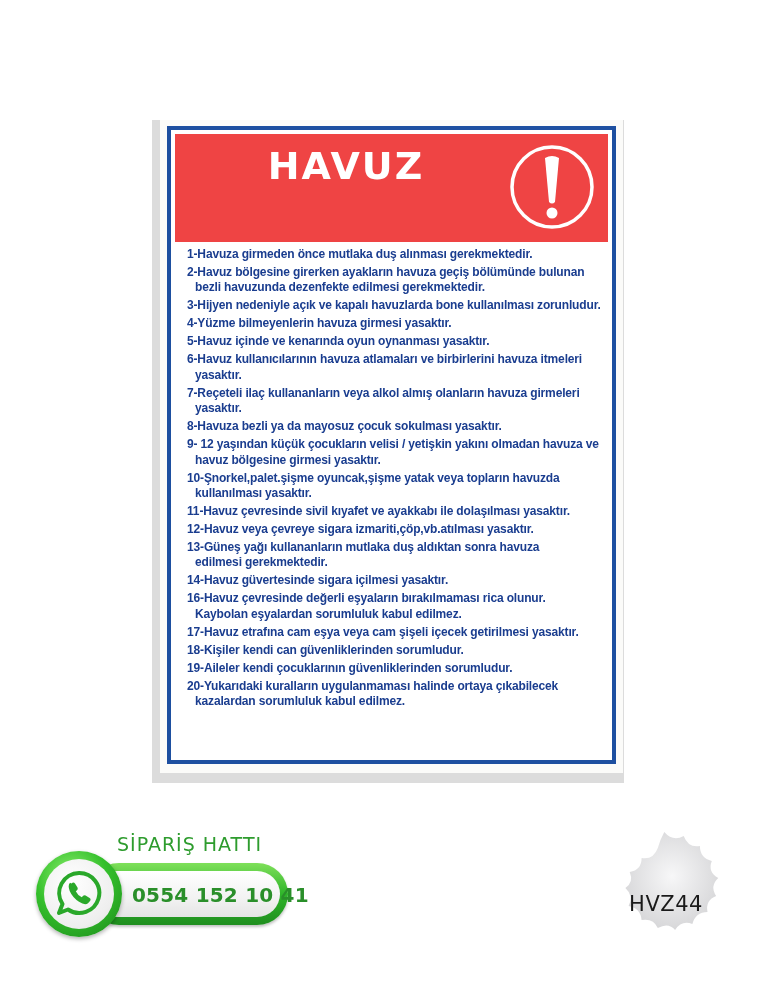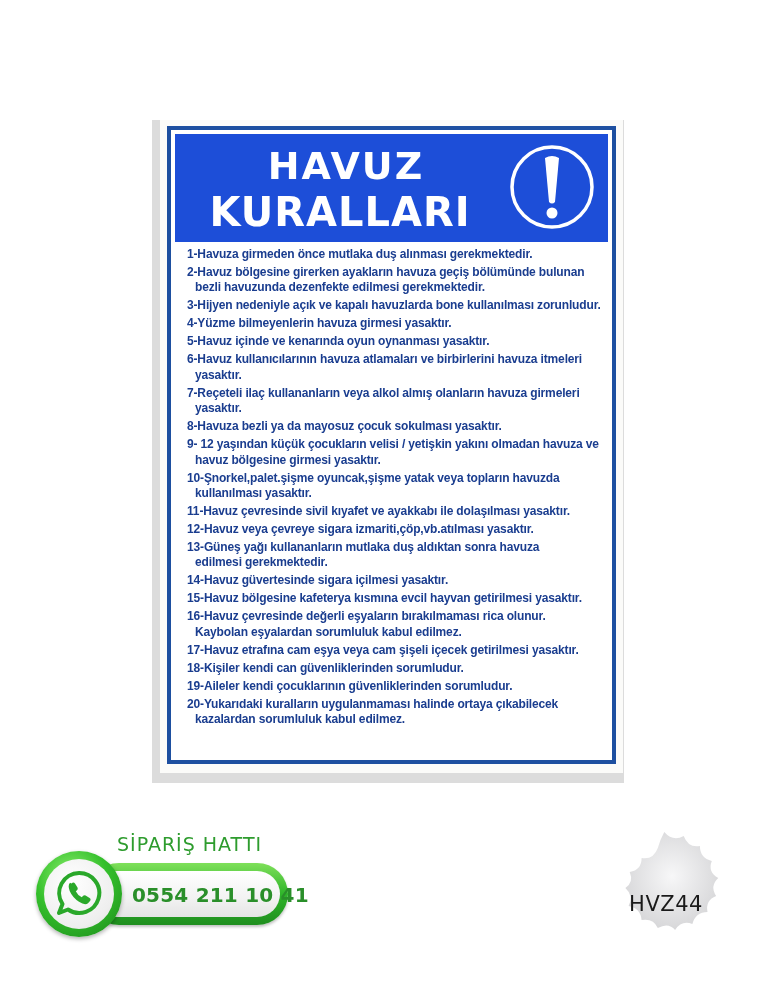--- a/index.html
+++ b/index.html
@@ -15,21 +15,21 @@
     position: absolute; left: 160px; top: 120px; width: 463px; height: 653px;
     background: #fbfbf9;
   }
   .sign-outer {
     position: absolute; left: 7px; top: 6px; width: 449px; height: 638px;
     border: 4px solid #1d4fa0;
     background: #ffffff;
   }
   .sign-header {
     position: absolute; left: 4px; top: 4px; right: 4px; height: 108px;
-    background: #1d4ed8;
+    background: #ef4444;
   }
   .sign-title {
     position: absolute; left: 0; top: 8px; width: 330px;
     color: #ffffff; font-weight: bold; text-align: center;
     font-family: "DejaVu Sans", sans-serif;
     line-height: 48px;
   }
   .sign-title .l1 { display: block; font-size: 38px; letter-spacing: 2px; padding-left: 12px; }
   .sign-title .l2 { display: block; font-size: 40px; letter-spacing: 1px; margin-top: -2px; }
 
@@ -94,21 +94,20 @@
 </style>
 </head>
 <body>
 
 <div class="card-shadow"></div>
 <div class="card">
   <div class="sign-outer">
     <div class="sign-header">
       <div class="sign-title">
         <span class="l1">HAVUZ</span>
-        <span class="l2">KURALLARI</span>
       </div>
       <svg class="warn-icon" viewBox="0 0 86 86">
         <circle cx="43" cy="43" r="40" fill="none" stroke="#ffffff" stroke-width="3.5"></circle>
         <path d="M36 14 Q43 10 50 14 L46 58 Q43 61 40 58 Z" fill="#ffffff"></path>
         <circle cx="43" cy="69" r="5.5" fill="#ffffff"></circle>
       </svg>
     </div>
 
     <ol class="rules">
       <li><span>1-Havuza girmeden önce mutlaka duş alınması gerekmektedir.</span></li>
@@ -118,35 +117,34 @@
       <li><span>5-Havuz içinde ve kenarında oyun oynanması yasaktır.</span></li>
       <li><span>6-Havuz kullanıcılarının havuza atlamaları ve birbirlerini havuza itmeleri</span><span class="cont">yasaktır.</span></li>
       <li><span>7-Reçeteli ilaç kullananların veya alkol almış olanların havuza girmeleri</span><span class="cont">yasaktır.</span></li>
       <li><span>8-Havuza bezli ya da mayosuz çocuk sokulması yasaktır.</span></li>
       <li><span>9- 12 yaşından küçük çocukların velisi / yetişkin yakını olmadan havuza ve</span><span class="cont">havuz bölgesine girmesi yasaktır.</span></li>
       <li><span>10-Şnorkel,palet.şişme oyuncak,şişme yatak veya topların havuzda</span><span class="cont">kullanılması yasaktır.</span></li>
       <li><span>11-Havuz çevresinde sivil kıyafet ve ayakkabı ile dolaşılması yasaktır.</span></li>
       <li><span>12-Havuz veya çevreye sigara izmariti,çöp,vb.atılması yasaktır.</span></li>
       <li><span>13-Güneş yağı kullananların mutlaka duş aldıktan sonra havuza</span><span class="cont">edilmesi gerekmektedir.</span></li>
       <li><span>14-Havuz güvertesinde sigara içilmesi yasaktır.</span></li>
-      <li><span>15-Havuz bölgesine kafeterya kısmına evcil hayvan getirilmesi yasaktır.</span></li>
       <li><span>16-Havuz çevresinde değerli eşyaların bırakılmaması rica olunur.</span><span class="cont">Kaybolan eşyalardan sorumluluk kabul edilmez.</span></li>
       <li><span>17-Havuz etrafına cam eşya veya cam şişeli içecek getirilmesi yasaktır.</span></li>
       <li><span>18-Kişiler kendi can güvenliklerinden sorumludur.</span></li>
       <li><span>19-Aileler kendi çocuklarının güvenliklerinden sorumludur.</span></li>
       <li><span>20-Yukarıdaki kuralların uygulanmaması halinde ortaya çıkabilecek</span><span class="cont">kazalardan sorumluluk kabul edilmez.</span></li>
     </ol>
   </div>
 </div>
 
 <div class="order-title">SİPARİŞ HATTI</div>
 <div class="order-pill">
   <div class="order-pill-inner"></div>
 </div>
-<div class="phone-number">0554 211 10 41</div>
+<div class="phone-number">0554 152 10 41</div>
 <div class="wa-ring">
   <div class="wa-face">
     <svg class="wa-icon" viewBox="0 0 48 48">
       <path d="M24 4 A20 20 0 1 1 13 40.5 L4 44 L7.5 35 A20 20 0 0 1 24 4 Z" fill="none" stroke="#2aa82a" stroke-width="4" stroke-linejoin="round"></path>
       <path d="M16.5 14.5 q2-2 3.5 0 l2.5 4 q0.8 1.5-0.5 2.7 l-1.2 1.1 q1.8 4 6 6 l1.1-1.2 q1.2-1.3 2.7-0.5 l4 2.5 q2 1.5 0 3.5 l-1.6 1.6 q-3 2.4-9-1.4 q-6.5-4.3-9.3-10.8 q-2.2-5.5 0.3-8.2 z" fill="#2aa82a"></path>
     </svg>
   </div>
 </div>
 
 <svg class="badge" viewBox="0 0 132 126">

